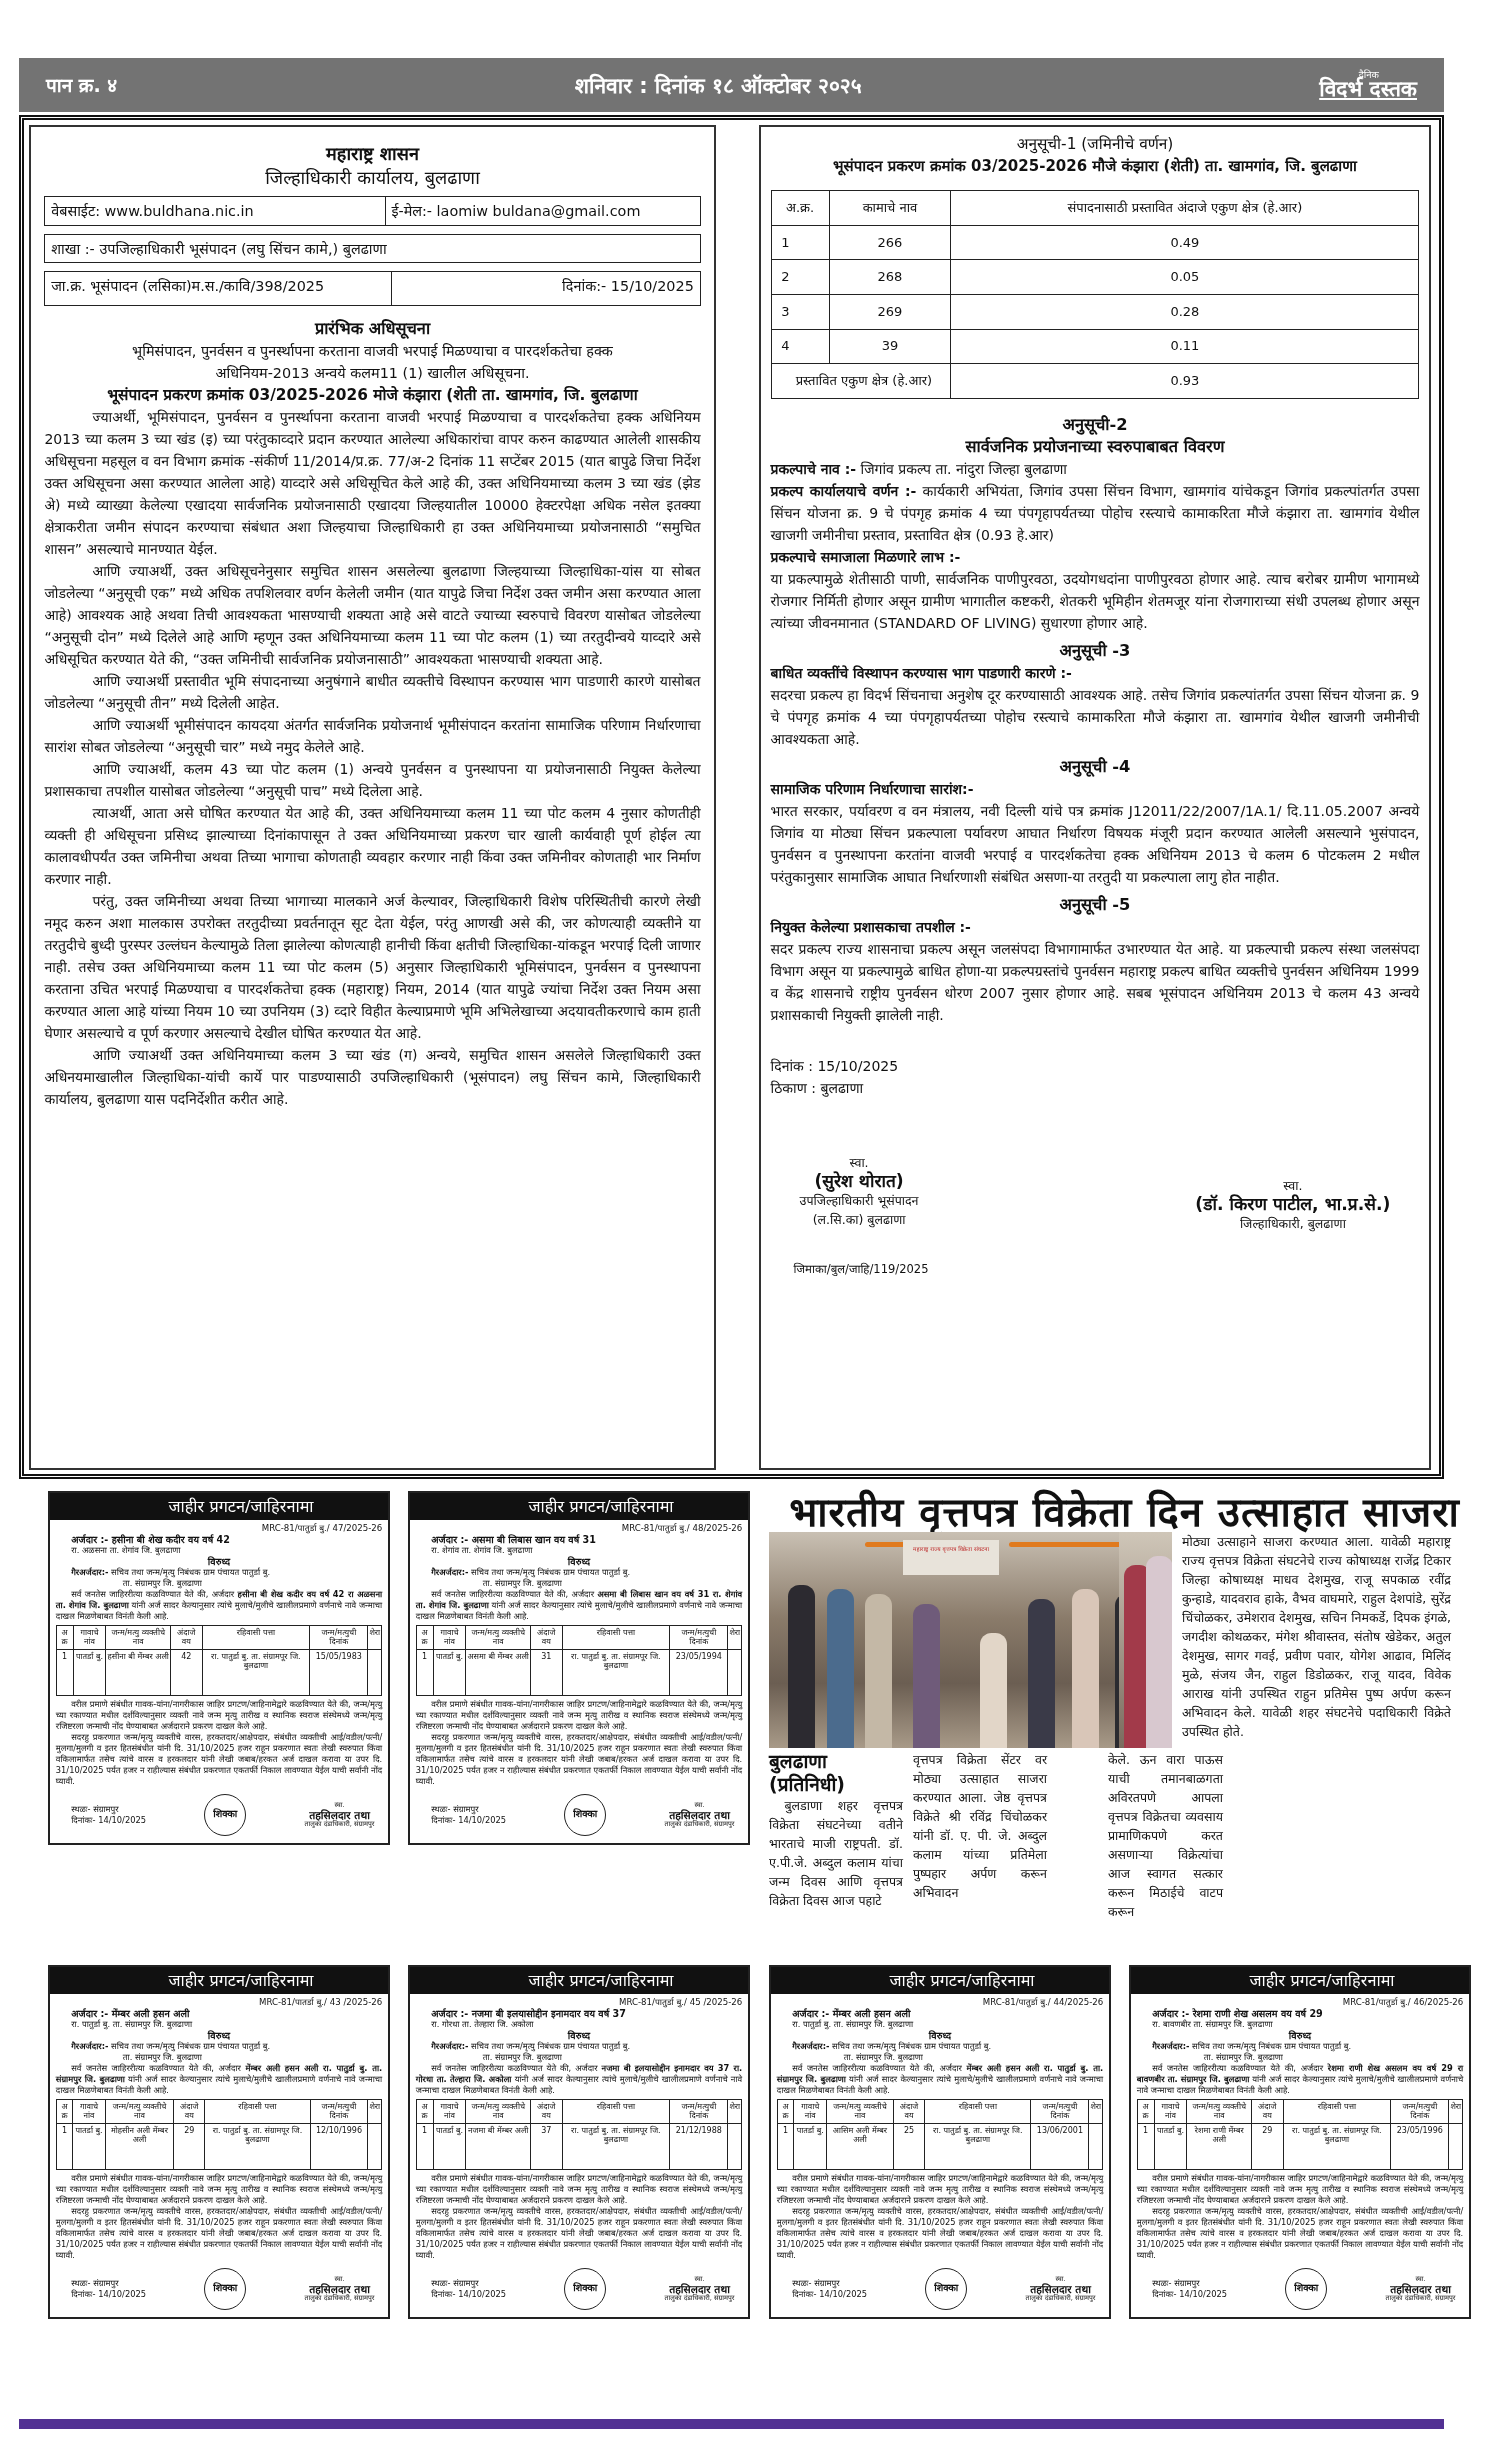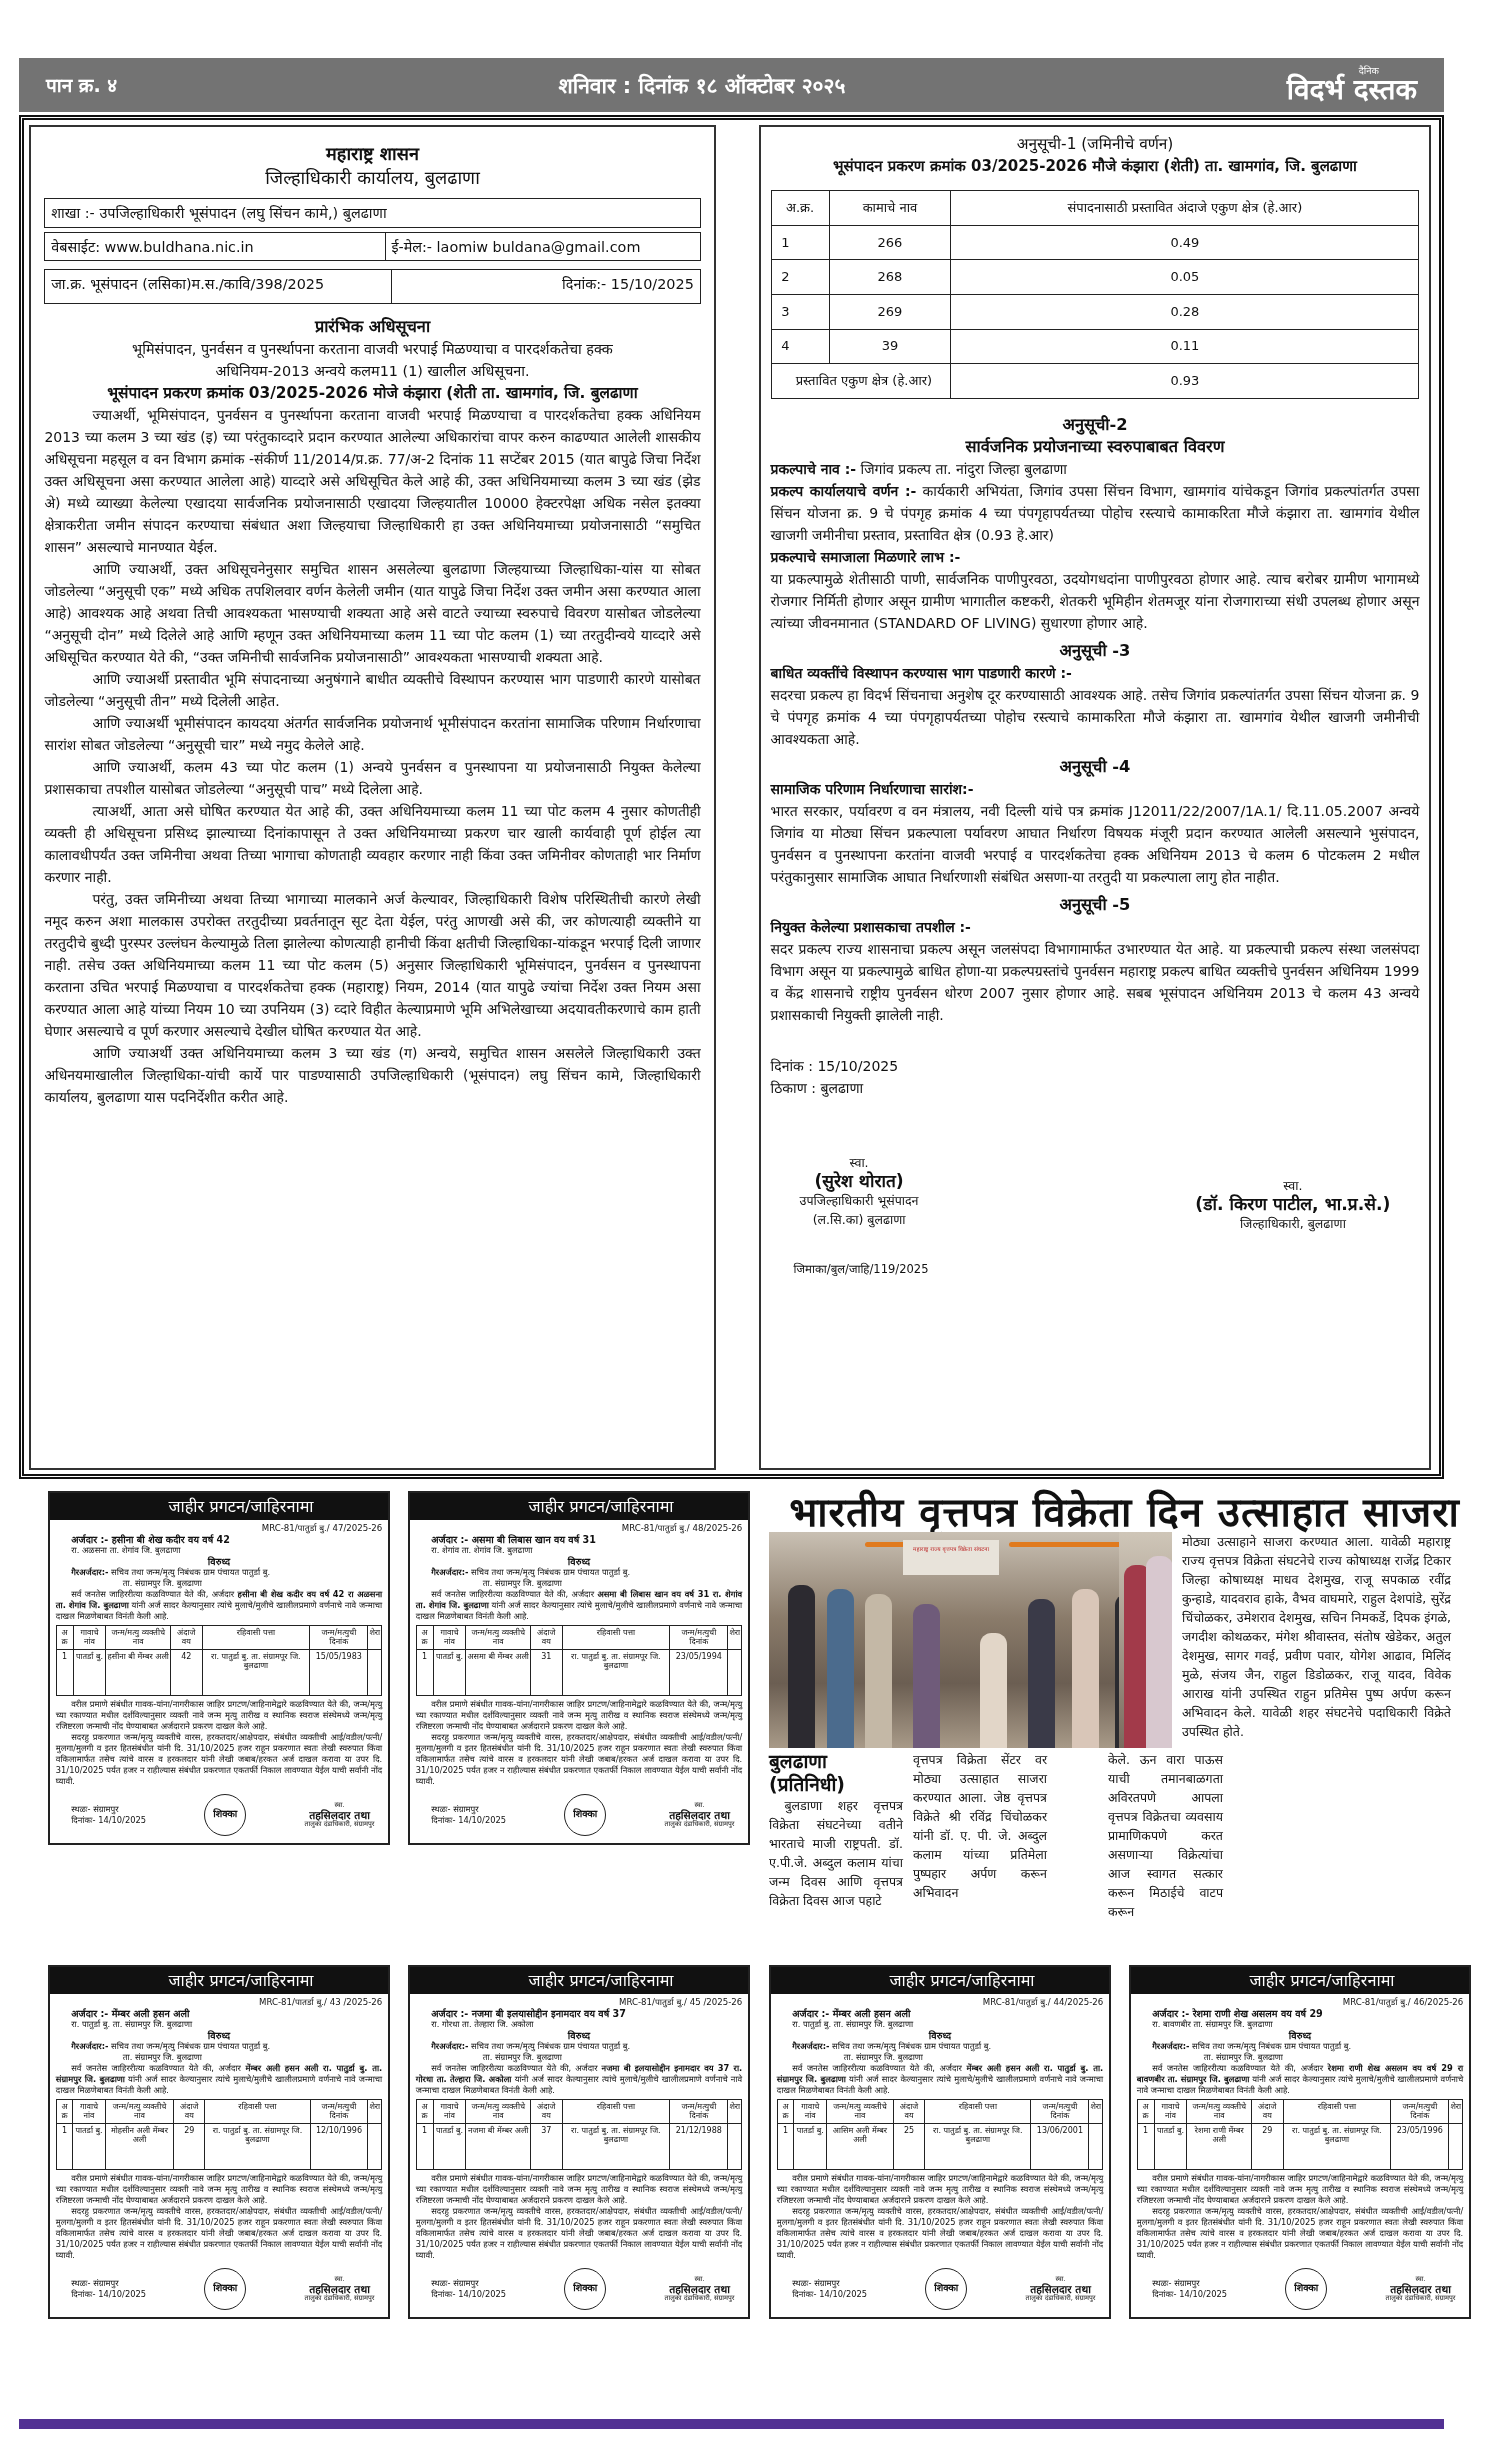--- a/index.html
+++ b/index.html
@@ -2,21 +2,21 @@
 <html><head>
 <meta charset="utf-8">
 <style>
   * { box-sizing: border-box; margin: 0; padding: 0; }
   body { width: 1504px; height: 2441px; background: #fff; font-family: "DejaVu Sans", sans-serif; color: #111; position: relative; overflow: hidden; }
   .masthead { position: absolute; left: 19px; top: 58px; width: 1425px; height: 54px; background: #737373; color: #fff; display: flex; align-items: center; justify-content: space-between; padding: 0 27px; }
   .masthead .pg { font-size: 19px; font-weight: bold; }
   .masthead .date { font-size: 21px; font-weight: bold; }
   .masthead .brand { text-align: right; line-height: 1; }
   .masthead .brand small { display: block; font-size: 9.6px; margin-right: 38px; }
-  .masthead .brand b { font-size: 28px; }
+  .masthead .brand b { font-size: 21px; text-decoration: underline; }
 
   .notice-frame { position: absolute; left: 19px; top: 115px; width: 1425px; height: 1364px; border: 3.8px double #111; border-width: 5.8px; border-style: double; }
   .col-left { position: absolute; left: 29px; top: 125px; width: 687px; height: 1345px; border: 2.9px double #333; padding: 7.7px 13.4px; font-size: 14px; line-height: 22px; }
   .col-right { position: absolute; left: 759px; top: 125px; width: 672px; height: 1345px; border: 2.9px double #333; padding: 5.8px 9.6px; font-size: 14px; line-height: 22px; }
   .center { text-align: center; }
   .hdr1 { font-size: 18px; font-weight: bold; text-align: center; line-height: 23px; }
   .hdr2 { font-size: 18px; text-align: center; line-height: 25px; margin-bottom: 5.8px; }
   .boxrow { display: flex; border: 1.9px solid #222; margin-top: 3.8px; font-size: 14.4px; }
   .boxrow > div { padding: 2.9px 5.8px; }
   .boxrow .split { border-right: 1.9px solid #222; }
@@ -70,26 +70,26 @@
     <small>दैनिक</small>
     <b>विदर्भ दस्तक</b>
   </span>
 </div>
 
 <div class="notice-frame"></div>
 
 <div class="col-left">
   <div class="hdr1" style="margin-top:7.7px">महाराष्ट्र शासन</div>
   <div class="hdr2">जिल्हाधिकारी कार्यालय, बुलढाणा</div>
-  <div class="boxrow" style="margin-top:7.7px">
-    <div>शाखा :- उपजिल्हाधिकारी भूसंपादन (लघु सिंचन कामे,) बुलढाणा</div>
-  </div>
   <div class="boxrow">
     <div class="split" style="width:52%">वेबसाईट: www.buldhana.nic.in</div>
     <div style="width:48%">ई-मेल:- laomiw buldana@gmail.com</div>
+  </div>
+  <div class="boxrow" style="margin-top:7.7px">
+    <div>शाखा :- उपजिल्हाधिकारी भूसंपादन (लघु सिंचन कामे,) बुलढाणा</div>
   </div>
   <div class="boxrow" style="margin-top:7.7px; height:35px">
     <div class="split" style="width:53%">जा.क्र. भूसंपादन (लसिका)म.स./कावि/398/2025</div>
     <div style="width:47%; text-align:right">दिनांक:- 15/10/2025</div>
   </div>
   <div class="sec-title" style="margin-top:11.5px">प्रारंभिक अधिसूचना</div>
   <div class="center" style="font-size:14.4px">भूमिसंपादन, पुनर्वसन व पुनर्स्थापना करताना वाजवी भरपाई मिळण्याचा व पारदर्शकतेचा हक्क</div>
   <div class="center" style="font-size:14.4px">अधिनियम-2013 अन्वये कलम11 (1) खालील अधिसूचना.</div>
   <div class="sec-title" style="margin-top:0; font-size:15.4px">भूसंपादन प्रकरण क्रमांक 03/2025-2026 मोजे कंझारा (शेती ता. खामगांव, जि. बुलढाणा</div>
   <p class="para">ज्याअर्थी, भूमिसंपादन, पुनर्वसन व पुनर्स्थापना करताना वाजवी भरपाई मिळण्याचा व पारदर्शकतेचा हक्क अधिनियम 2013 च्या कलम 3 च्या खंड (इ) च्या परंतुकाव्दारे प्रदान करण्यात आलेल्या अधिकारांचा वापर करुन काढण्यात आलेली शासकीय अधिसूचना महसूल व वन विभाग क्रमांक -संकीर्ण 11/2014/प्र.क्र. 77/अ-2 दिनांक 11 सप्टेंबर 2015 (यात बापुढे जिचा निर्देश उक्त अधिसूचना असा करण्यात आलेला आहे) याव्दारे असे अधिसूचित केले आहे की, उक्त अधिनियमाच्या कलम 3 च्या खंड (झेड अे) मध्ये व्याख्या केलेल्या एखादया सार्वजनिक प्रयोजनासाठी एखादया जिल्हयातील 10000 हेक्टरपेक्षा अधिक नसेल इतक्या क्षेत्राकरीता जमीन संपादन करण्याचा संबंधात अशा जिल्हयाचा जिल्हाधिकारी हा उक्त अधिनियमाच्या प्रयोजनासाठी “समुचित शासन” असल्याचे मानण्यात येईल.</p>

